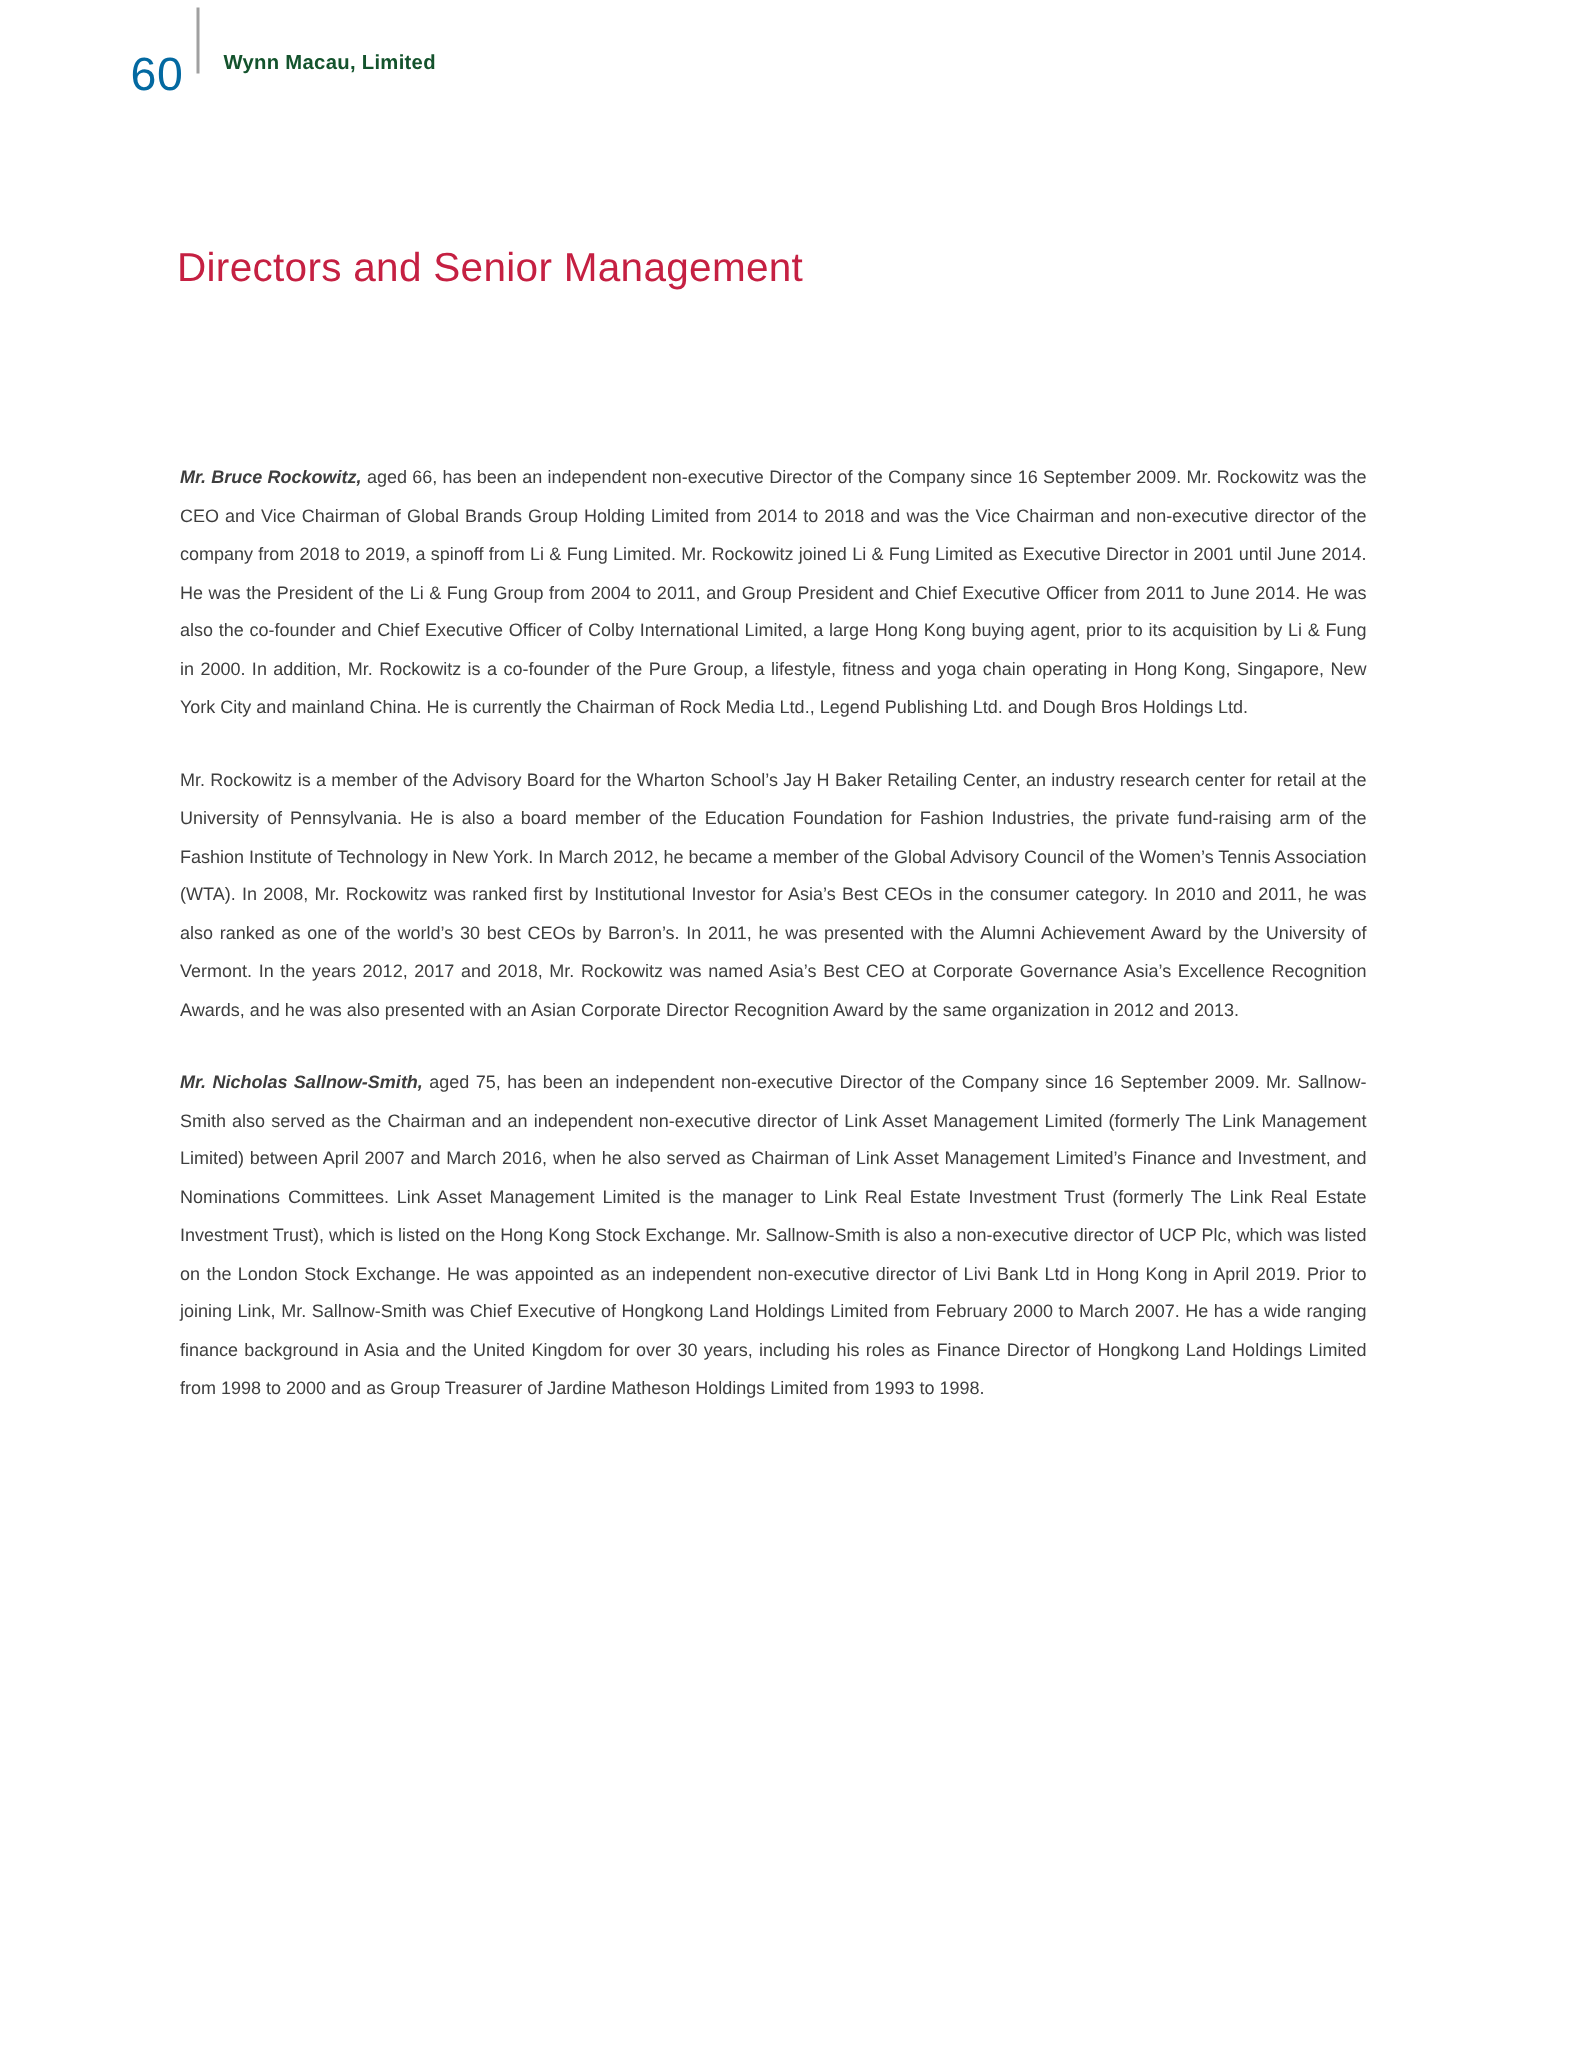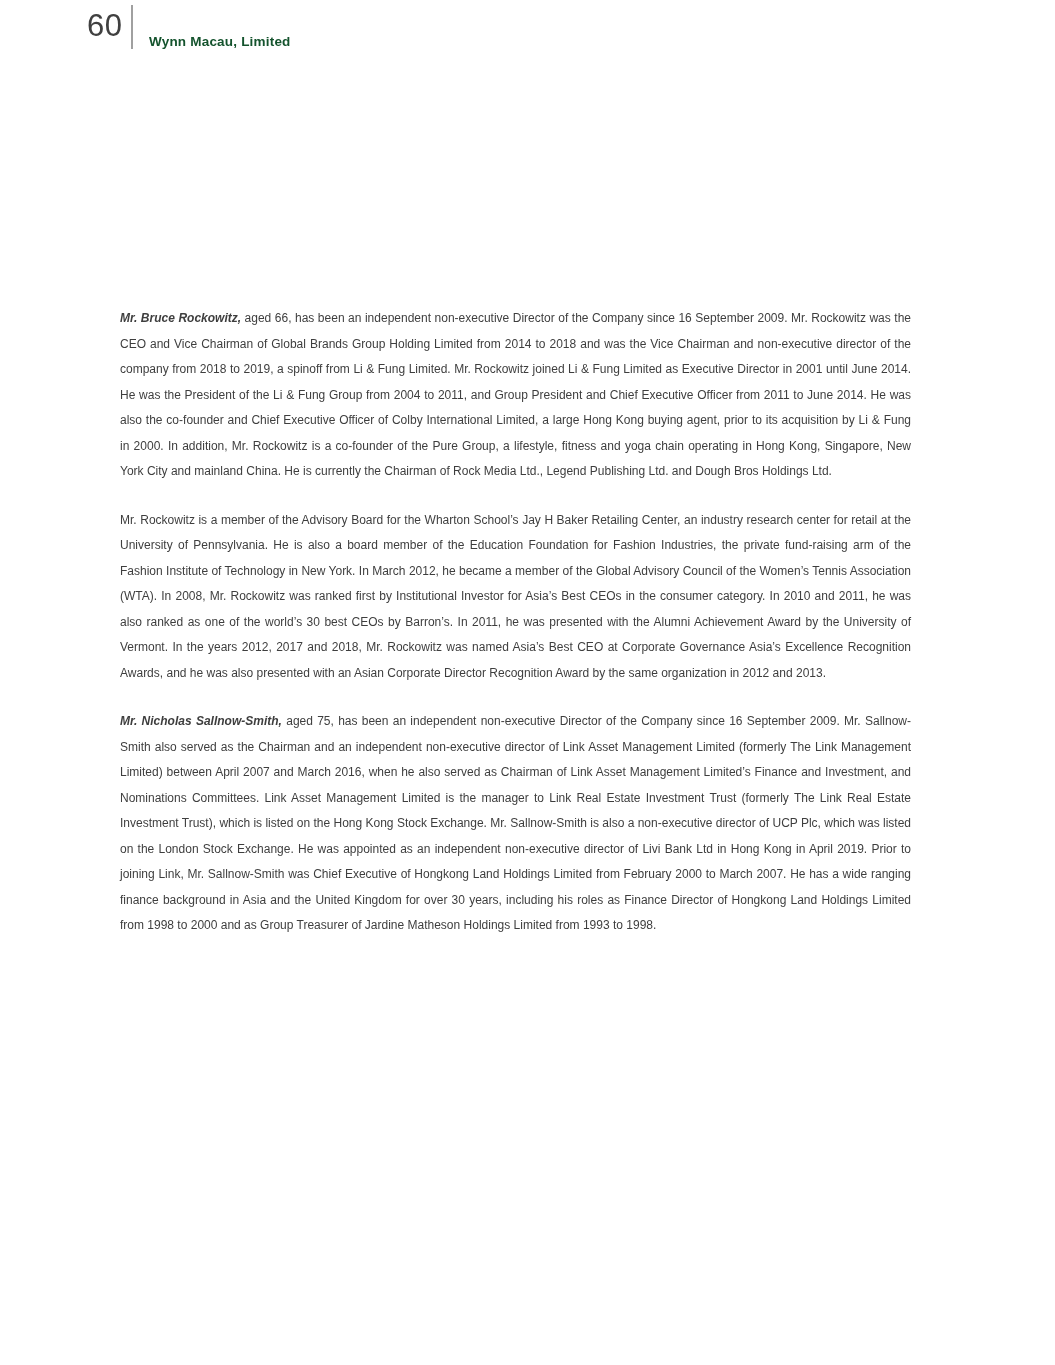--- a/index.html
+++ b/index.html
@@ -8,24 +8,24 @@
     position: relative;
     width: 1055px;
     height: 1365px;
     background: #ffffff;
     font-family: "Liberation Sans", sans-serif;
     overflow: hidden;
   }
   .page-num {
     position: absolute;
     left: 87px;
-    top: 8px;
+    top: 32px;
     font-size: 31px;
     font-weight: 400;
-    color: #404040;
+    color: #0369a1;
     letter-spacing: 0.5px;
   }
   .header-divider {
     position: absolute;
     left: 131px;
     top: 5px;
     width: 2px;
     height: 44px;
     background: #a0a0a0;
   }
@@ -69,20 +69,21 @@
 <body>
 
 <div class="page">
 
   <div class="page-num">60</div>
 
   <div class="header-divider"></div>
 
   <div class="company-name">Wynn Macau, Limited</div>
 
+  <h1 class="page-title">Directors and Senior Management</h1>
 
   <div class="content">
 
     <p><span class="lead-name">Mr. Bruce Rockowitz,</span> <span>aged 66, has been an independent non-executive Director of the Company since 16 September 2009. Mr. Rockowitz was the CEO and Vice Chairman of Global Brands Group Holding Limited from 2014 to 2018 and was the Vice Chairman and non-executive director of the company from 2018 to 2019, a spinoff from Li &amp; Fung Limited. Mr. Rockowitz joined Li &amp; Fung Limited as Executive Director in 2001 until June 2014. He was the President of the Li &amp; Fung Group from 2004 to 2011, and Group President and Chief Executive Officer from 2011 to June 2014. He was also the co-founder and Chief Executive Officer of Colby International Limited, a large Hong Kong buying agent, prior to its acquisition by Li &amp; Fung in 2000. In addition, Mr. Rockowitz is a co-founder of the Pure Group, a lifestyle, fitness and yoga chain operating in Hong Kong, Singapore, New York City and mainland China. He is currently the Chairman of Rock Media Ltd., Legend Publishing Ltd. and Dough Bros Holdings Ltd.</span></p>
 
     <p><span>Mr. Rockowitz is a member of the Advisory Board for the Wharton School’s Jay H Baker Retailing Center, an industry research center for retail at the University of Pennsylvania. He is also a board member of the Education Foundation for Fashion Industries, the private fund-raising arm of the Fashion Institute of Technology in New York. In March 2012, he became a member of the Global Advisory Council of the Women’s Tennis Association (WTA). In 2008, Mr. Rockowitz was ranked first by Institutional Investor for Asia’s Best CEOs in the consumer category. In 2010 and 2011, he was also ranked as one of the world’s 30 best CEOs by Barron’s. In 2011, he was presented with the Alumni Achievement Award by the University of Vermont. In the years 2012, 2017 and 2018, Mr. Rockowitz was named Asia’s Best CEO at Corporate Governance Asia’s Excellence Recognition Awards, and he was also presented with an Asian Corporate Director Recognition Award by the same organization in 2012 and 2013.</span></p>
 
     <p><span class="lead-name">Mr. Nicholas Sallnow-Smith,</span> <span>aged 75, has been an independent non-executive Director of the Company since 16 September 2009. Mr. Sallnow-Smith also served as the Chairman and an independent non-executive director of Link Asset Management Limited (formerly The Link Management Limited) between April 2007 and March 2016, when he also served as Chairman of Link Asset Management Limited’s Finance and Investment, and Nominations Committees. Link Asset Management Limited is the manager to Link Real Estate Investment Trust (formerly The Link Real Estate Investment Trust), which is listed on the Hong Kong Stock Exchange. Mr. Sallnow-Smith is also a non-executive director of UCP Plc, which was listed on the London Stock Exchange. He was appointed as an independent non-executive director of Livi Bank Ltd in Hong Kong in April 2019. Prior to joining Link, Mr. Sallnow-Smith was Chief Executive of Hongkong Land Holdings Limited from February 2000 to March 2007. He has a wide ranging finance background in Asia and the United Kingdom for over 30 years, including his roles as Finance Director of Hongkong Land Holdings Limited from 1998 to 2000 and as Group Treasurer of Jardine Matheson Holdings Limited from 1993 to 1998.</span></p>
 
   </div>

